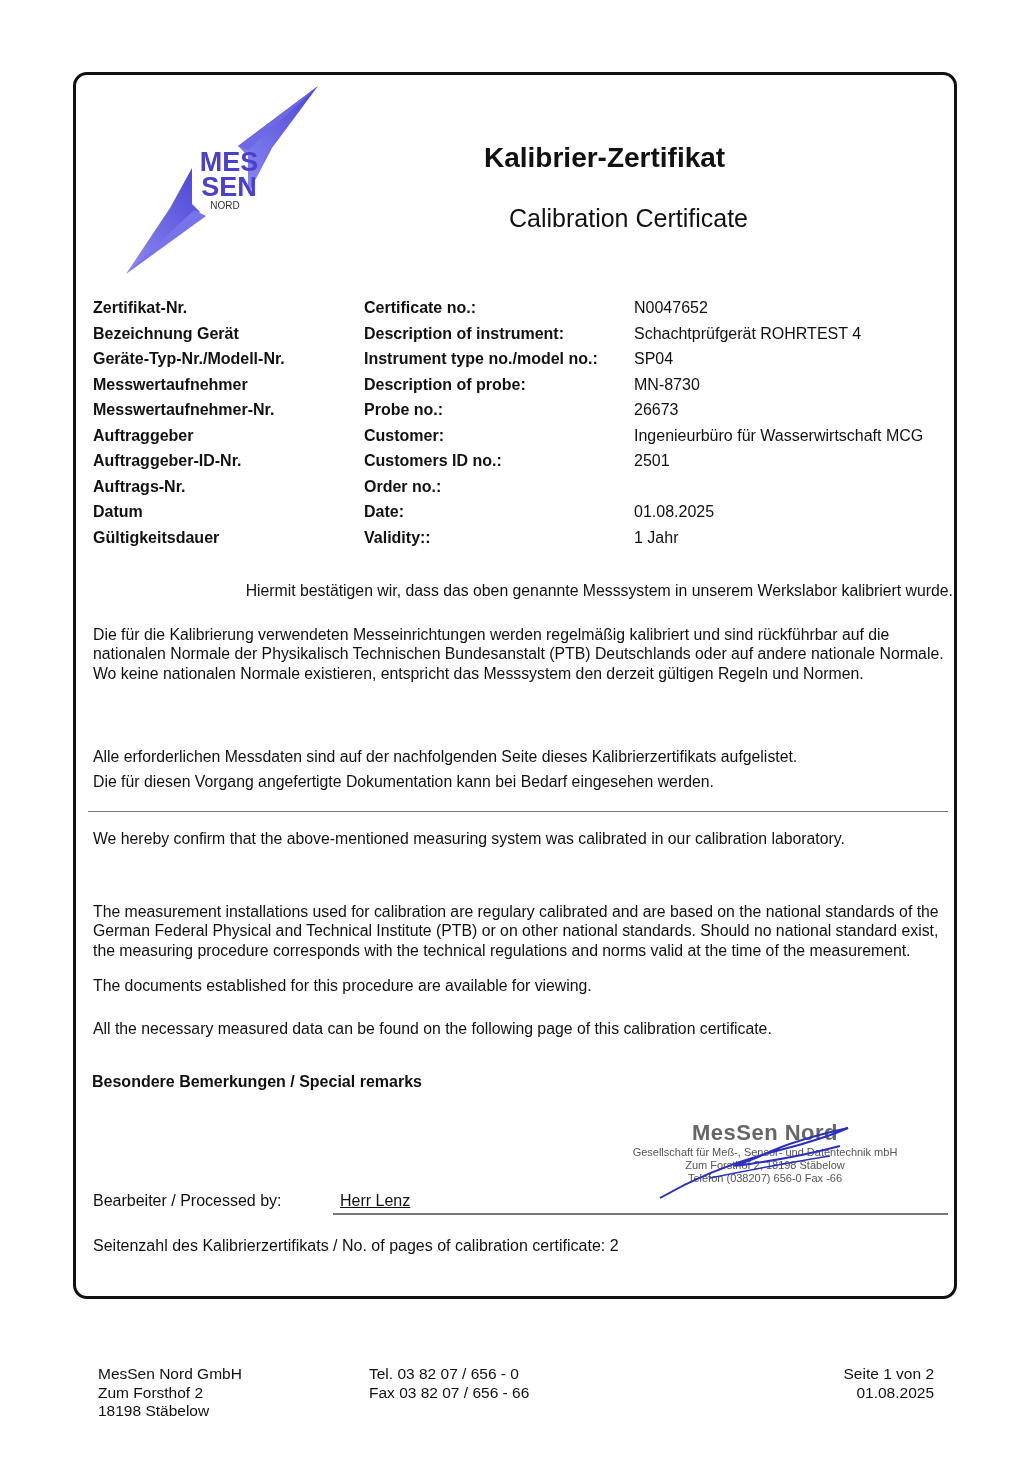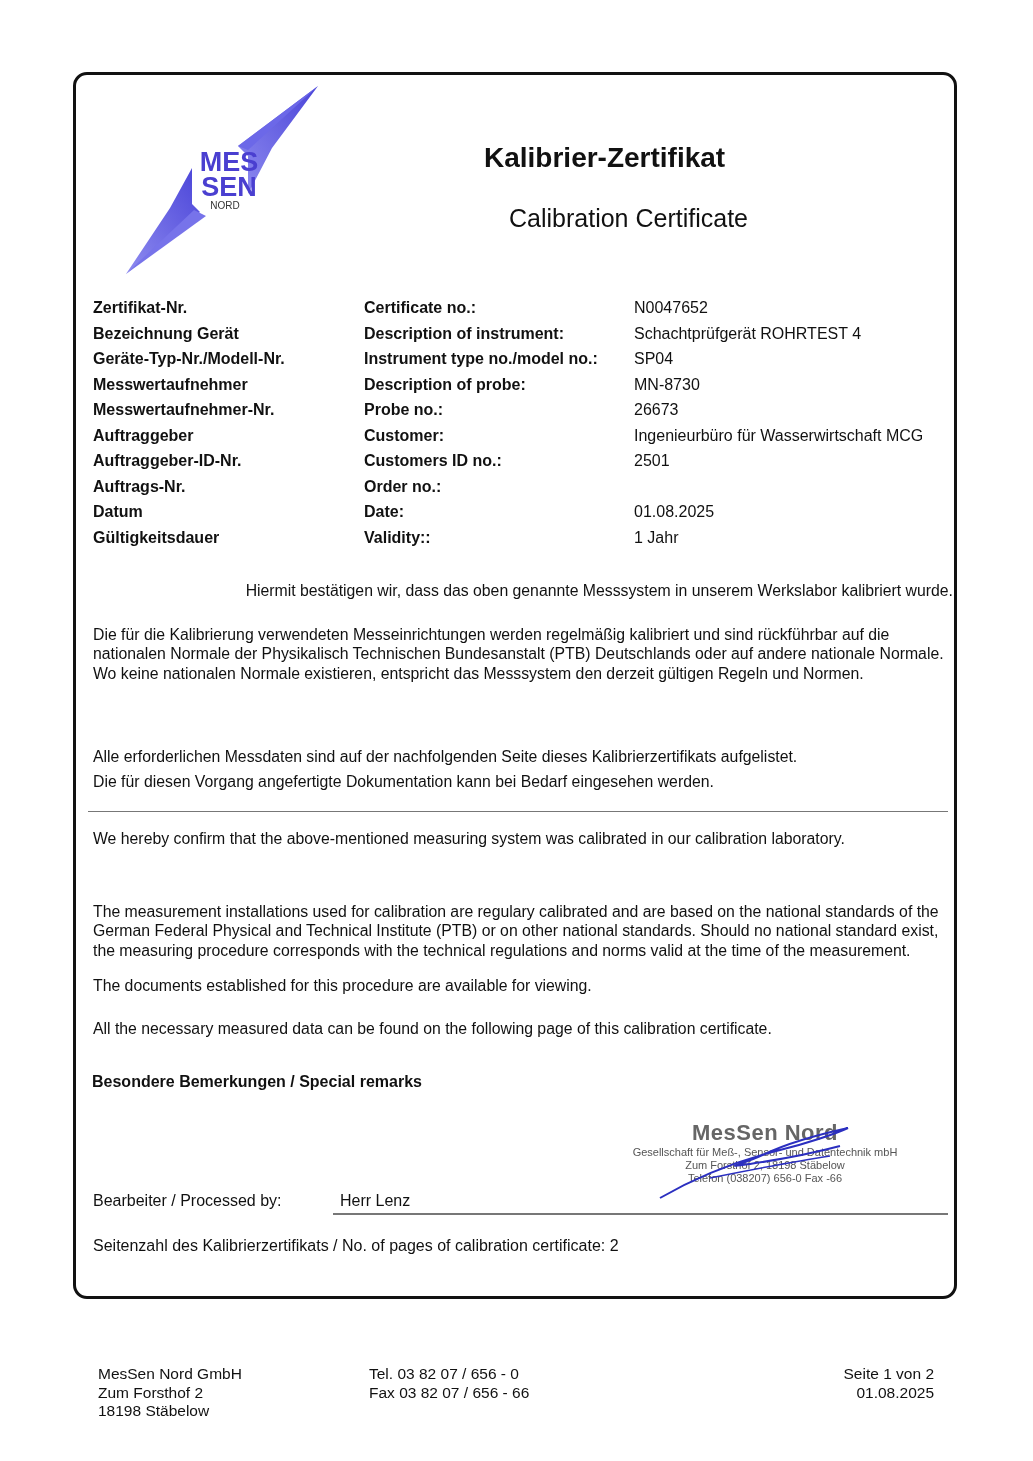--- a/index.html
+++ b/index.html
@@ -16,21 +16,21 @@
   .info .en { position:absolute; left:271px; font-weight:bold; white-space:nowrap;text-align:right; }
   .info .val { position:absolute; left:541px; white-space:nowrap; }
   .para { position:absolute; left:93px; width:860px; font-size:15.8px; line-height:19.4px; }
   .divider { position:absolute; left:88px; width:860px; top:811px; height:0; border-top:1px solid #777; }
   .remarks { position:absolute; left:92px; top:1073px; font-size:16px; font-weight:bold; }
   .stamp { position:absolute; left:590px; top:1120px; width:350px; height:85px; color:#555; text-align:center; }
   .stamp .name { font-size:22px; font-weight:bold; color:#666; letter-spacing:0.5px; }
   .stamp .line { font-size:11px; line-height:13px; color:#555; }
   .stamp svg { position:absolute; left:0; top:0; }
   .processed-label { position:absolute; left:93px; top:1192px; font-size:16px; }
-  .processed-value { position:absolute; left:340px; top:1192px; font-size:16px; }
+  .processed-value { position:absolute; left:340px; top:1192px; font-size:16px;text-decoration:underline; }
   .processed-line { position:absolute; left:333px; top:1213px; width:615px; border-top:2px solid #777; }
   .pages { position:absolute; left:93px; top:1237px; font-size:16px; }
   .footer { position:absolute; top:1326px; font-size:15.5px; line-height:18.5px;margin-top:39px; }
   .footer.left { left:98px; }
   .footer.mid { left:369px; }
   .footer.right { right:99px; text-align:right; }
 </style>
 </head>
 <body>
 

